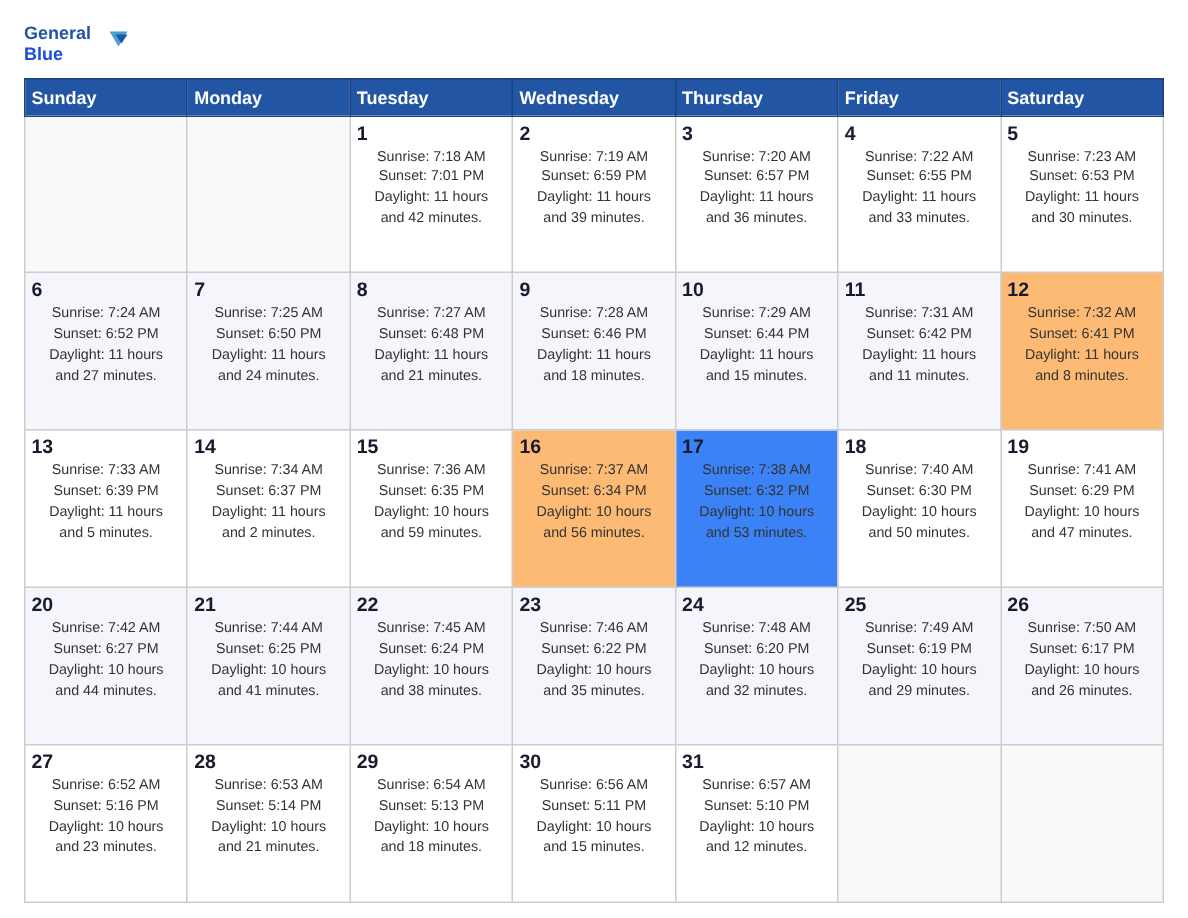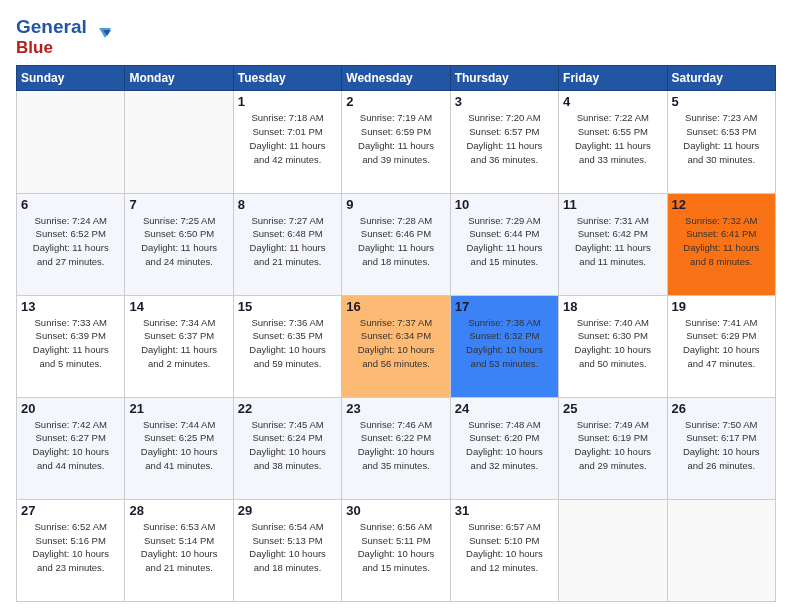--- a/index.html
+++ b/index.html
@@ -93,22 +93,22 @@
     }
   </style>
 </head>
 <body>
 
 <div class="page">
   <div class="header">
     <div class="logo">
   <div style="display:flex;align-items:center;gap:2px">
     <div style="line-height:1.15">
-      <div style="font-size:19px;font-weight:bold;color:#2255a4">General</div>
-      <div style="font-size:17px;font-weight:bold;color:#b91c1c">Blue</div>
+      <div style="font-size:12px;font-weight:bold;color:#2255a4">General</div>
+      <div style="font-size:12px;font-weight:bold;color:#1d4ed8">Blue</div>
     </div>
     <svg width="22" height="22" viewBox="0 0 22 22">
       <polygon points="10,2 22,2 16,12" fill="#4a9fd4"></polygon>
       <polygon points="14,4 22,4 18,10" fill="#2255a4"></polygon>
     </svg>
   </div>
 </div>
     <div class="title-block">
       <div class="month-title"></div>
       <div class="subtitle"></div>
@@ -170,21 +170,21 @@
             <div class="day-info">Sunrise: 7:28 AM<br>Sunset: 6:46 PM<br>Daylight: 11 hours<br>and 18 minutes.</div>
           </td>
           <td style="background-color: rgb(244, 246, 251); margin-top: 28px;">
             <span class="day-num">10</span>
             <div class="day-info">Sunrise: 7:29 AM<br>Sunset: 6:44 PM<br>Daylight: 11 hours<br>and 15 minutes.</div>
           </td>
           <td style="background-color: rgb(244, 246, 251);">
             <span class="day-num">11</span>
             <div class="day-info">Sunrise: 7:31 AM<br>Sunset: 6:42 PM<br>Daylight: 11 hours<br>and 11 minutes.</div>
           </td>
-          <td style="background-color: #f97316;">
+          <td style="background-color: #fdba74;">
             <span class="day-num">12</span>
             <div class="day-info">Sunrise: 7:32 AM<br>Sunset: 6:41 PM<br>Daylight: 11 hours<br>and 8 minutes.</div>
           </td>
         </tr>
         <tr>
           <td style="background-color: rgb(255, 255, 255);">
             <span class="day-num">13</span>
             <div class="day-info">Sunrise: 7:33 AM<br>Sunset: 6:39 PM<br>Daylight: 11 hours<br>and 5 minutes.</div>
           </td>
           <td style="background-color: rgb(255, 255, 255);">

